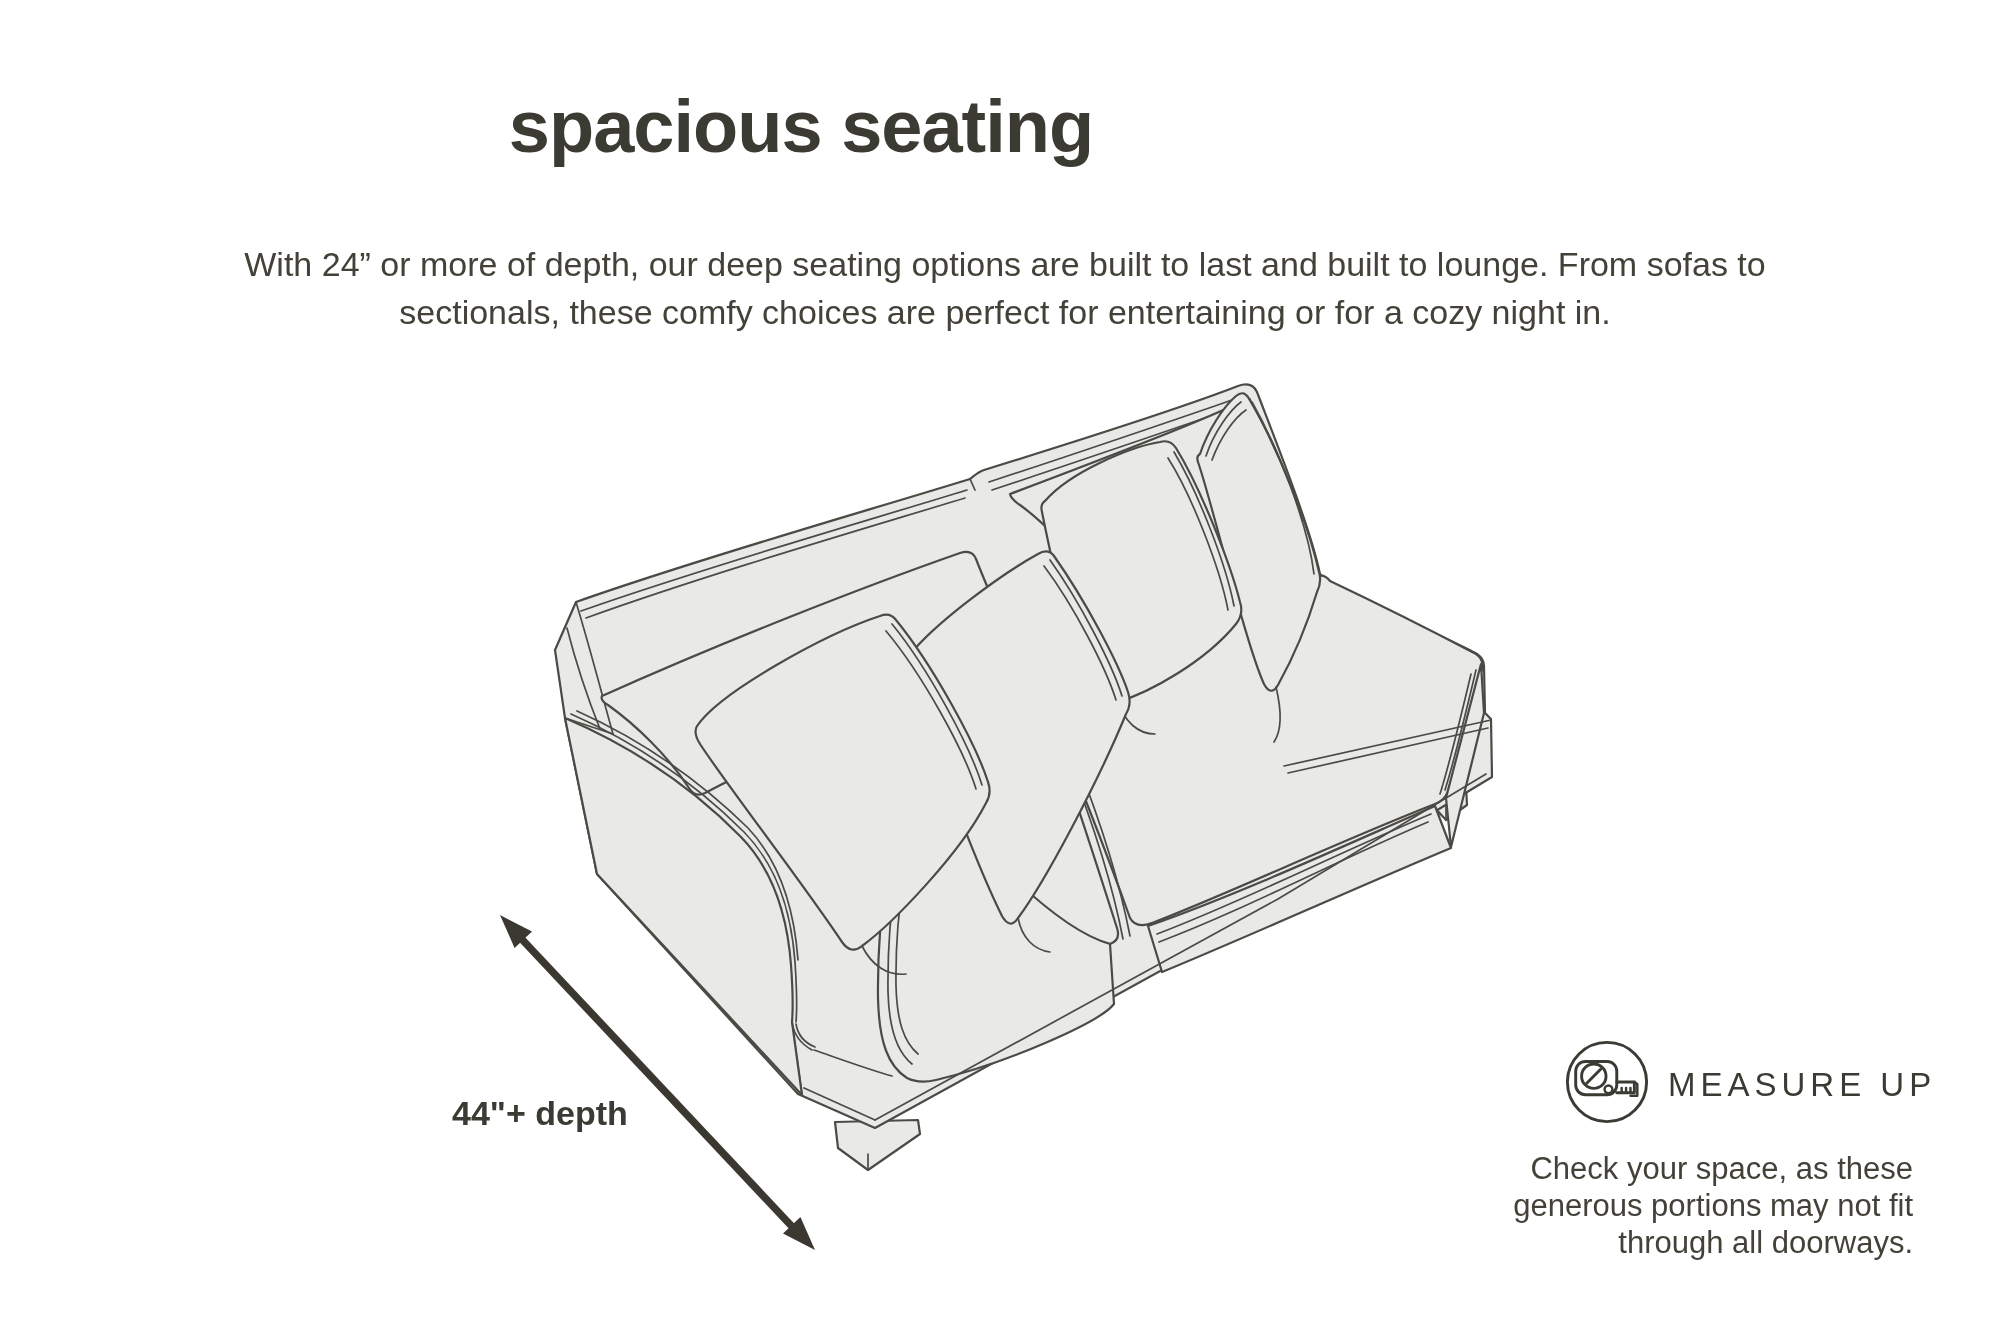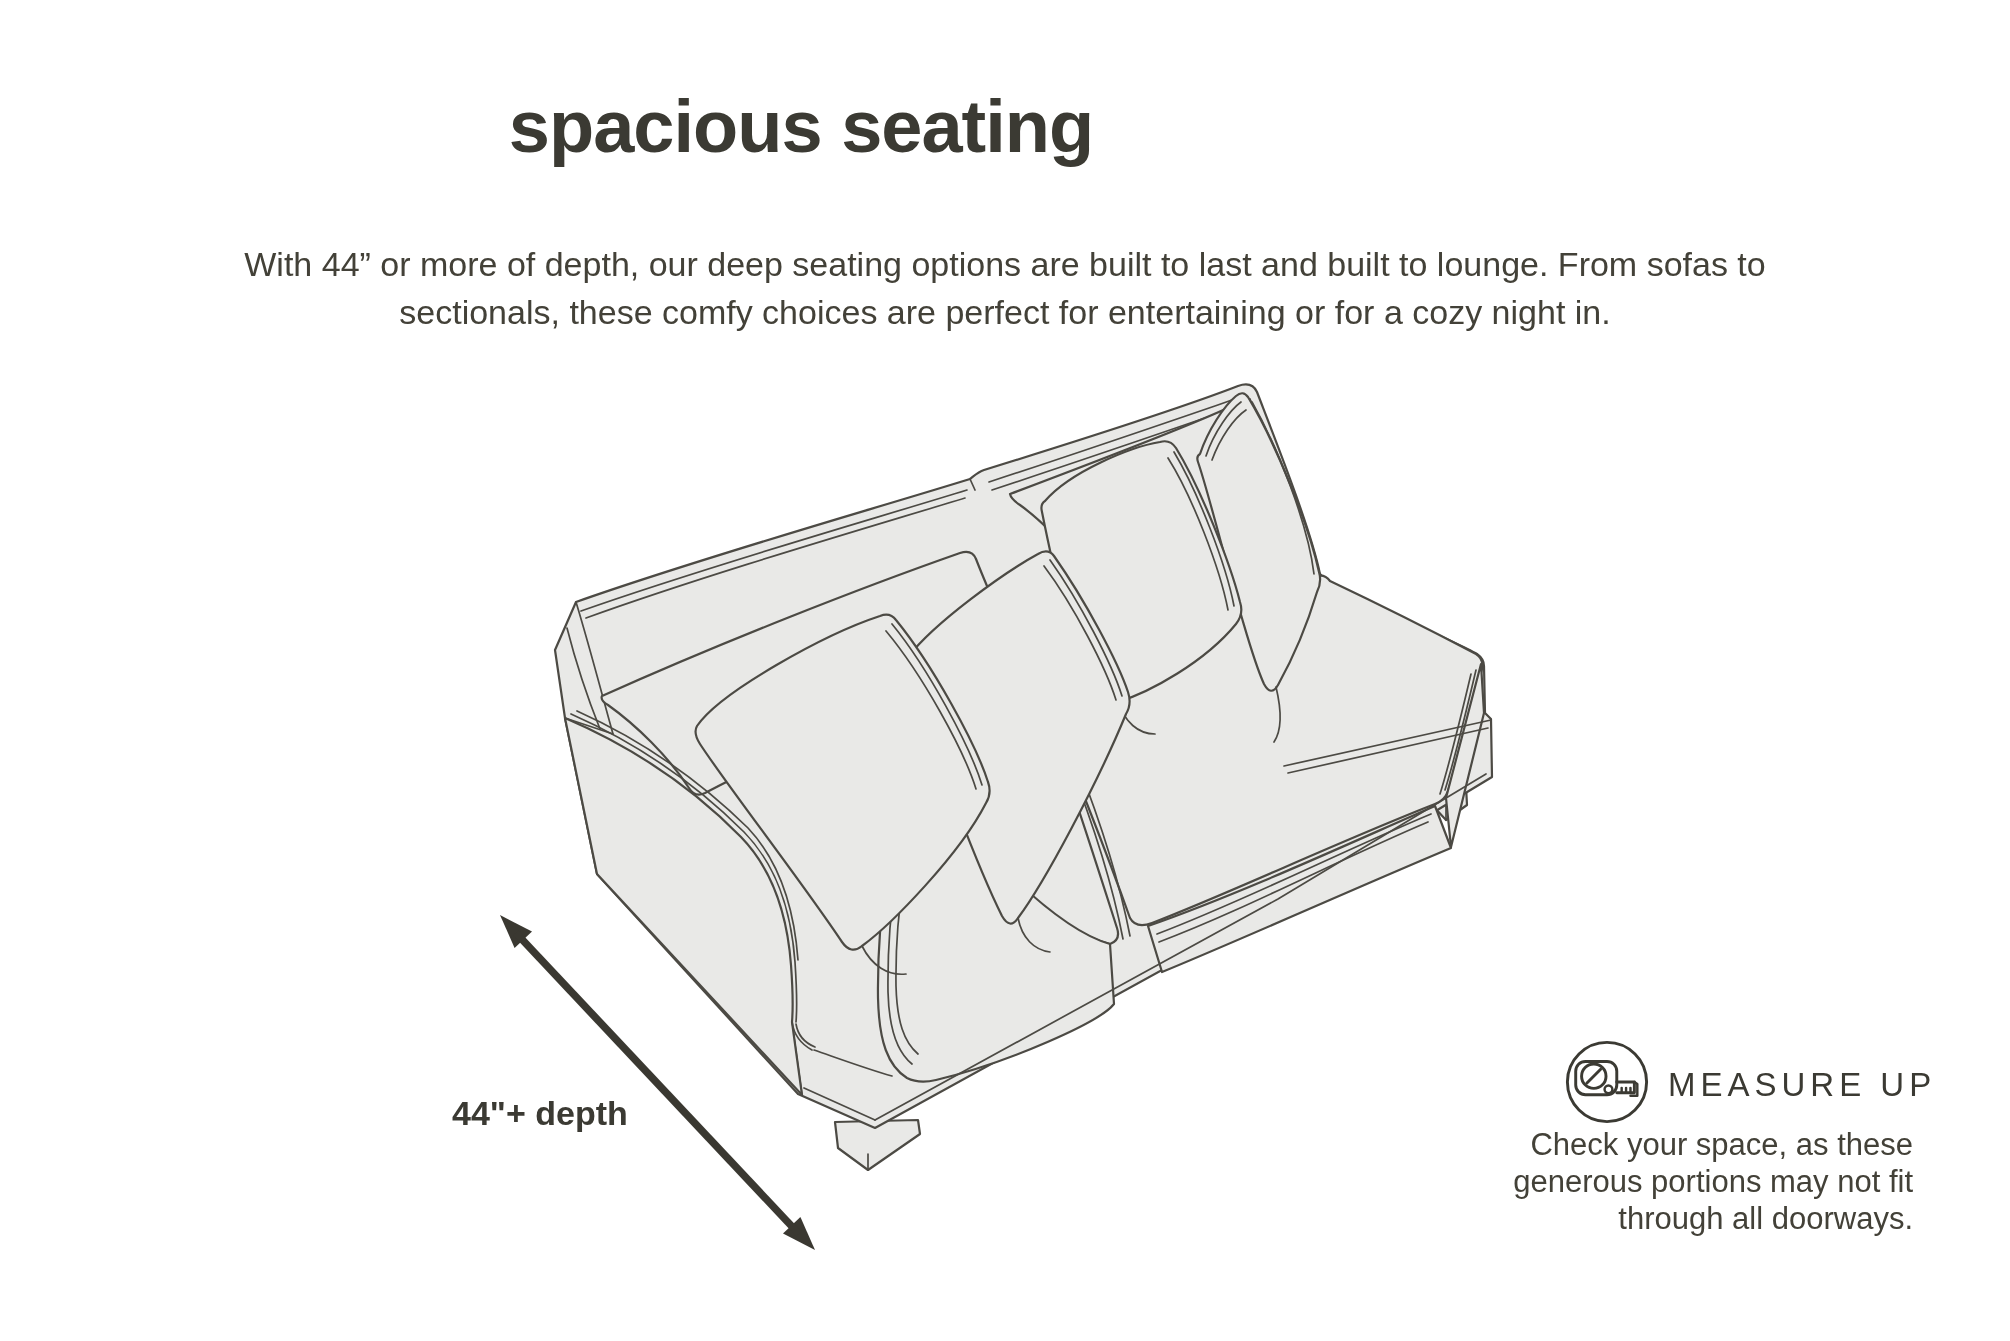--- a/index.html
+++ b/index.html
@@ -26,32 +26,32 @@
   }
   .sofa-svg{position:absolute;left:540px;top:362px;width:1000px;height:840px;}
   .arrow-svg{position:absolute;left:470px;top:895px;width:420px;height:390px;}
   .measure-icon{position:absolute;left:1563px;top:1038px;width:88px;height:88px;}
   .measure-heading{
     position:absolute;left:1668px;top:1066px;width:300px;
     font-size:33px;font-weight:normal;letter-spacing:5px;color:#3b3a33;
     white-space:nowrap;
   }
   .measure-body{
-    position:absolute;left:1493px;top:1126px;width:420px;
+    position:absolute;left:1493px;top:1150px;width:420px;
     text-align:right;font-size:31px;line-height:37px;color:#434138;
   }
   svg .ln{fill:none;stroke:#4c4a44;stroke-width:1.7;stroke-linecap:round;}
   svg .shape{fill:#e9e9e7;stroke:#4c4a44;stroke-width:2.2;stroke-linejoin:round;stroke-linecap:round;}
 </style>
 </head>
 <body>
 
 <div class="title">spacious seating</div>
 
-<div class="description">With 44” or more of depth, our deep seating options are built to last and built to lounge. From sofas to sectionals, these comfy choices are perfect for entertaining or for a cozy night in.</div>
+<div class="description">With 24” or more of depth, our deep seating options are built to last and built to lounge. From sofas to sectionals, these comfy choices are perfect for entertaining or for a cozy night in.</div>
 
 <svg class="sofa-svg" viewBox="0 0 1000 840" aria-hidden="true">
 
   <g>
     <path class="shape" d="M295,760 L298,786 L328,808 L380,772 L378,758 Z"></path>
     <path class="ln" d="M328,792 L328,808"></path>
     <path class="shape" d="M891,422 L893,444 L906,458 L927,443 L926,424 Z"></path>
     <path class="ln" d="M906,441 L906,458"></path>
   </g>
 

